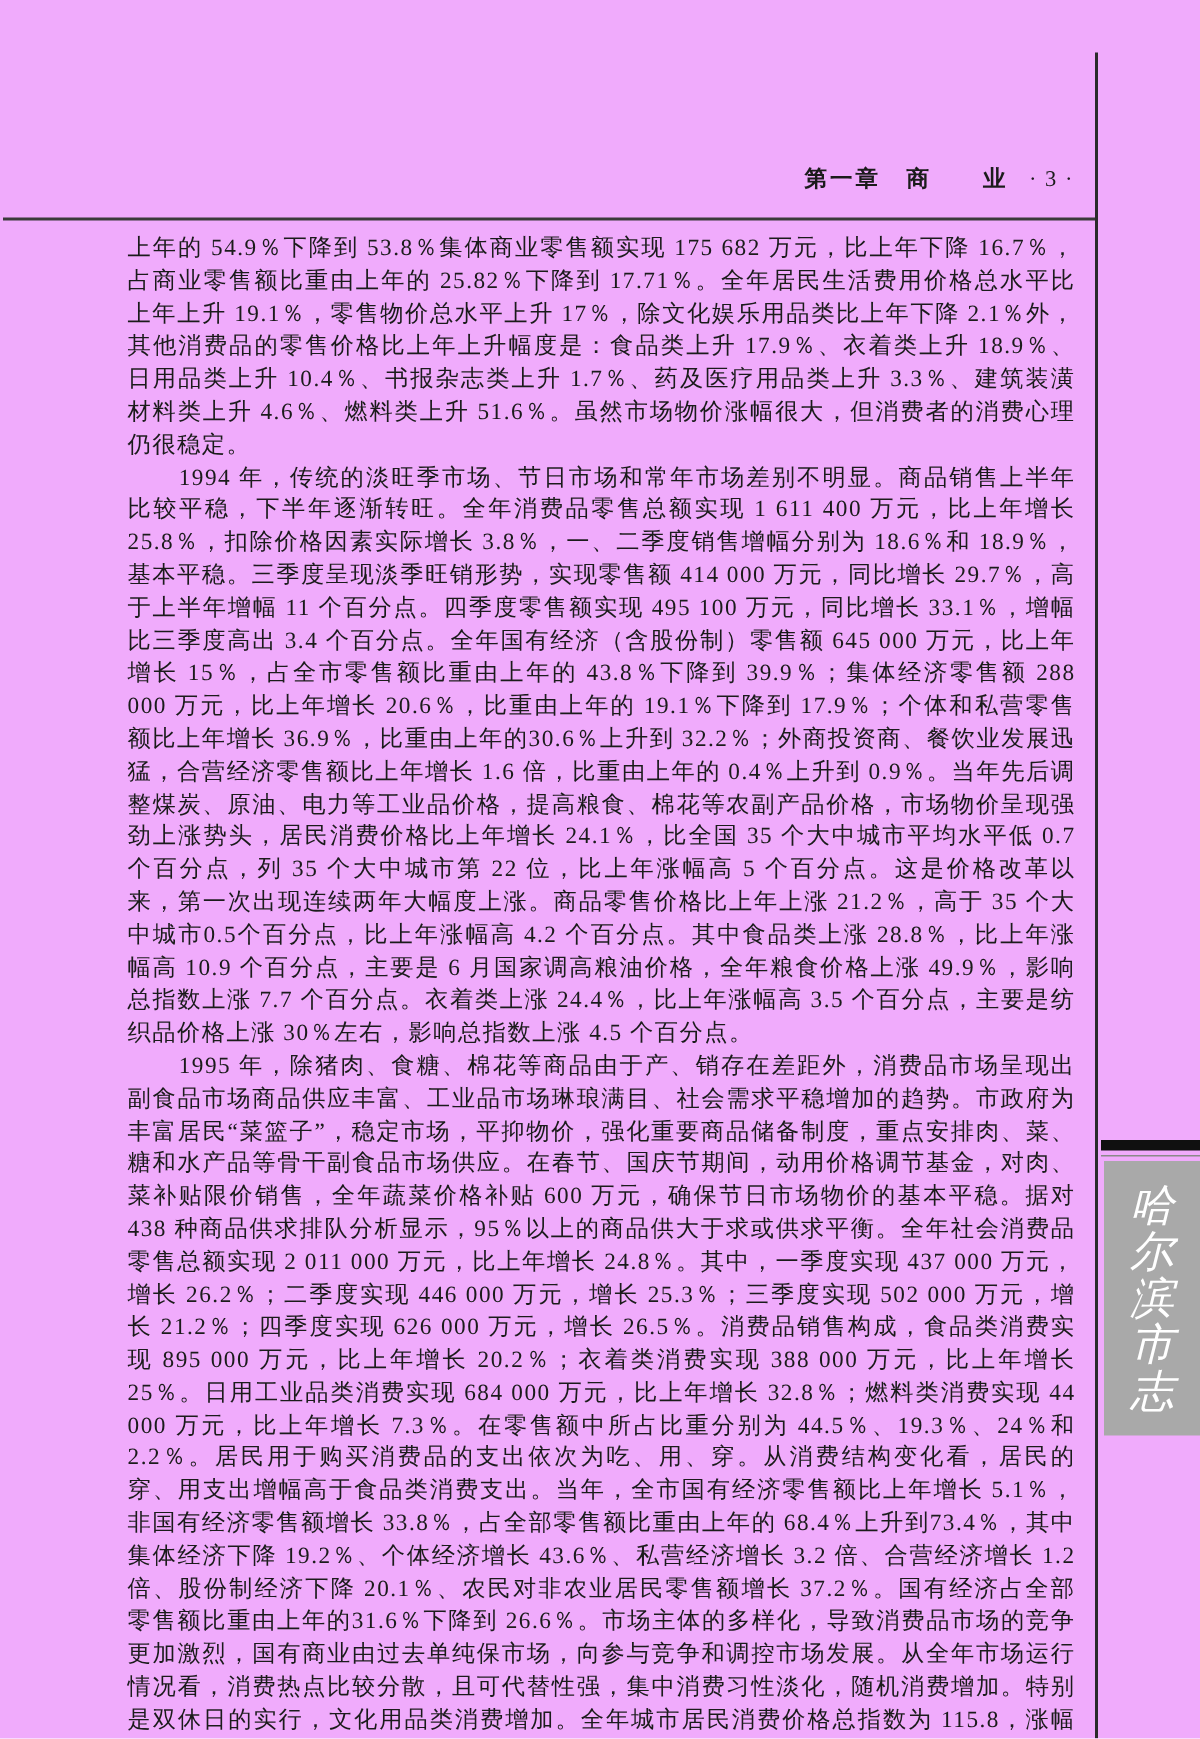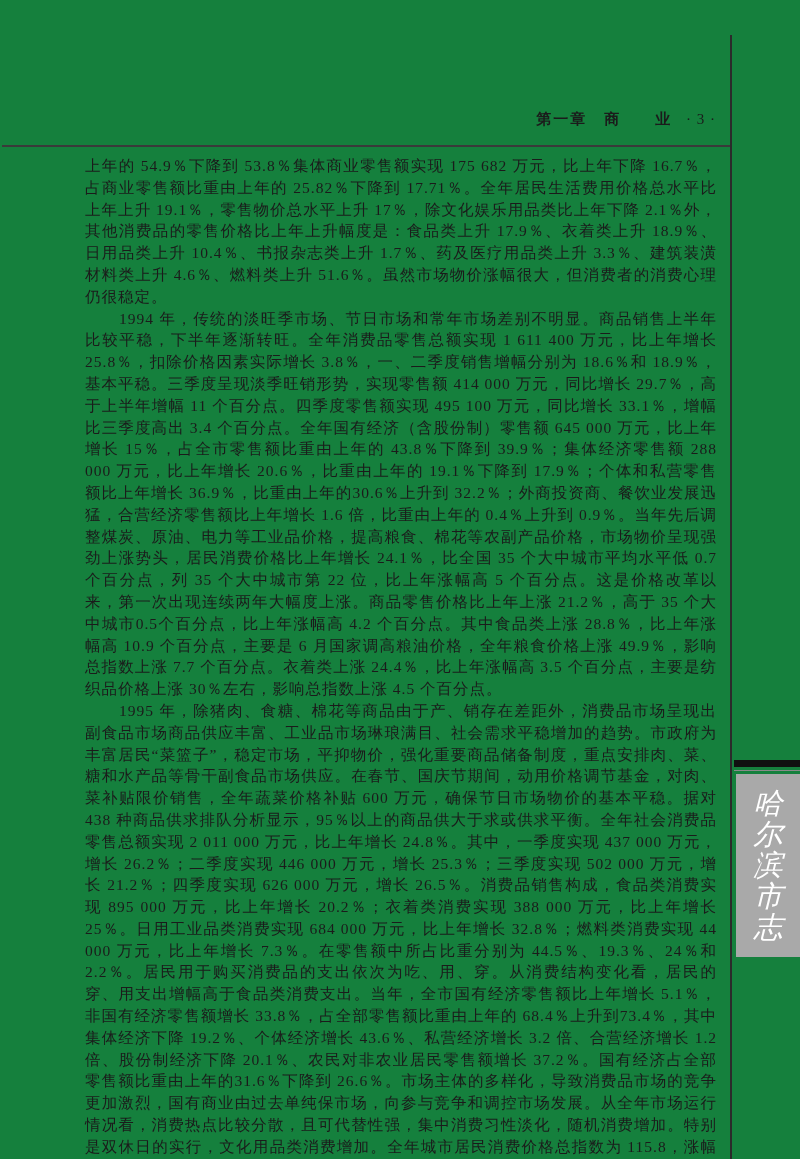--- a/index.html
+++ b/index.html
@@ -1,20 +1,20 @@
 <!DOCTYPE html>
 <html><head>
 <meta charset="utf-8">
 <style>
   html, body { margin: 0; padding: 0; background: #ffffff; }
   .page {
     position: relative;
     width: 800px;
     height: 1159px;
-    background: #15803d;
+    background: #f0abfc;
     overflow: hidden;
     font-family: "Liberation Serif", "DejaVu Serif", serif;
     color: #1b1b1b;
   }
   
   .vline {
     position: absolute;
     left: 730px;
     top: 35px;
     width: 2px;

